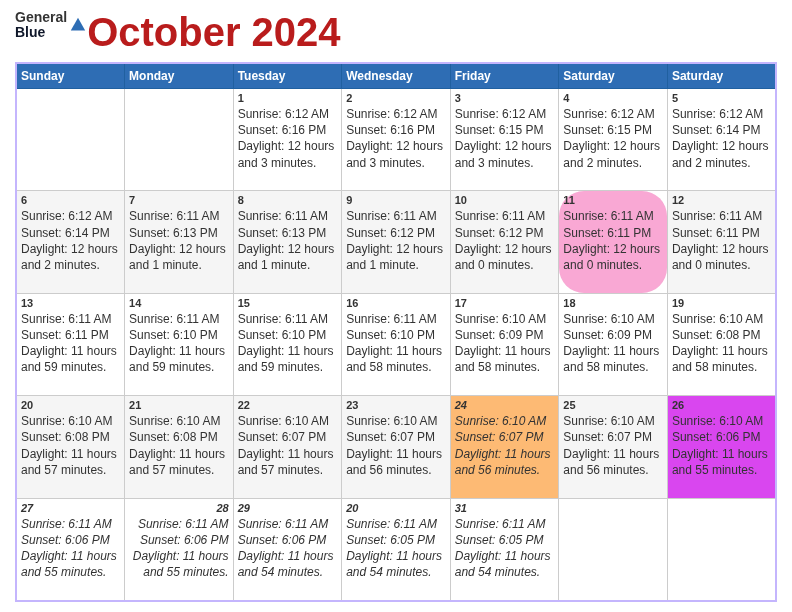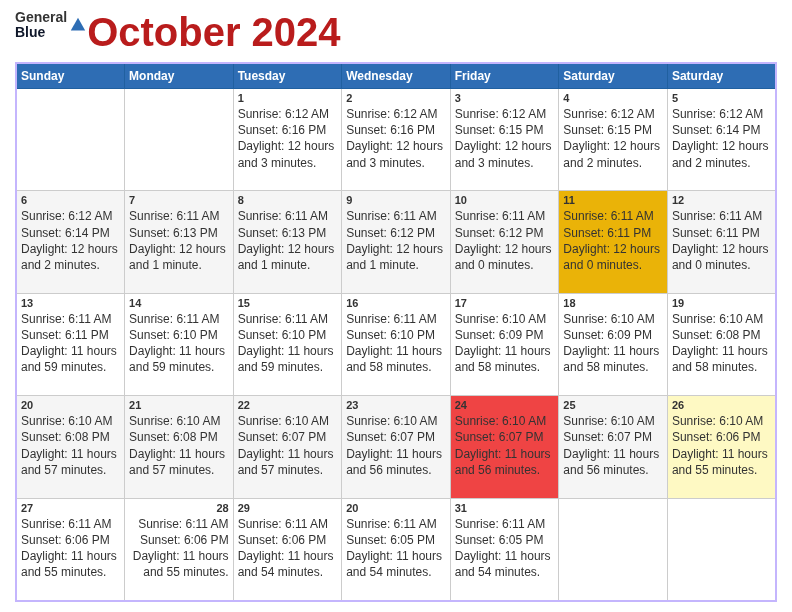--- a/index.html
+++ b/index.html
@@ -194,21 +194,21 @@
             <div class="day-info" style="white-space: pre-line;">Sunrise: 6:11 AM
 Sunset: 6:12 PM
 Daylight: 12 hours and 1 minute.</div>
           </td>
           <td style="background: rgb(245, 245, 245);">
             <span class="day-num">10</span>
             <div class="day-info" style="white-space: pre-line;">Sunrise: 6:11 AM
 Sunset: 6:12 PM
 Daylight: 12 hours and 0 minutes.</div>
           </td>
-          <td style="background: #eab308;">
+          <td style="background: #f9a8d4; border-radius: 25px;">
             <span class="day-num">11</span>
             <div class="day-info" style="white-space: pre-line;">Sunrise: 6:11 AM
 Sunset: 6:11 PM
 Daylight: 12 hours and 0 minutes.</div>
           </td>
           <td style="background: rgb(245, 245, 245); margin-top: 36px;">
             <span class="day-num">12</span>
             <div class="day-info" style="white-space: pre-line;">Sunrise: 6:11 AM
 Sunset: 6:11 PM
 Daylight: 12 hours and 0 minutes.</div>
@@ -276,40 +276,40 @@
             <div class="day-info" style="white-space: pre-line;">Sunrise: 6:10 AM
 Sunset: 6:07 PM
 Daylight: 11 hours and 57 minutes.</div>
           </td>
           <td style="background: rgb(245, 245, 245);">
             <span class="day-num">23</span>
             <div class="day-info" style="white-space: pre-line;">Sunrise: 6:10 AM
 Sunset: 6:07 PM
 Daylight: 11 hours and 56 minutes.</div>
           </td>
-          <td style="background: #ef4444;">
+          <td style="background: #fdba74; font-style: italic;">
             <span class="day-num">24</span>
             <div class="day-info" style="white-space: pre-line;">Sunrise: 6:10 AM
 Sunset: 6:07 PM
 Daylight: 11 hours and 56 minutes.</div>
           </td>
           <td style="background: rgb(245, 245, 245);">
             <span class="day-num">25</span>
             <div class="day-info" style="white-space: pre-line;">Sunrise: 6:10 AM
 Sunset: 6:07 PM
 Daylight: 11 hours and 56 minutes.</div>
           </td>
-          <td style="background: #fef9c3;">
+          <td style="background: #d946ef;">
             <span class="day-num">26</span>
             <div class="day-info" style="white-space: pre-line;">Sunrise: 6:10 AM
 Sunset: 6:06 PM
 Daylight: 11 hours and 55 minutes.</div>
           </td>
         </tr>
-        <tr style="background: rgb(255, 255, 255);">
+        <tr style="background: rgb(255, 255, 255); font-style: italic;">
           <td style="background: rgb(255, 255, 255);">
             <span class="day-num">27</span>
             <div class="day-info" style="white-space: pre-line;">Sunrise: 6:11 AM
 Sunset: 6:06 PM
 Daylight: 11 hours and 55 minutes.</div>
           </td>
           <td style="background: rgb(255, 255, 255); text-align: right;">
             <span class="day-num">28</span>
             <div class="day-info" style="white-space: pre-line;">Sunrise: 6:11 AM
 Sunset: 6:06 PM

